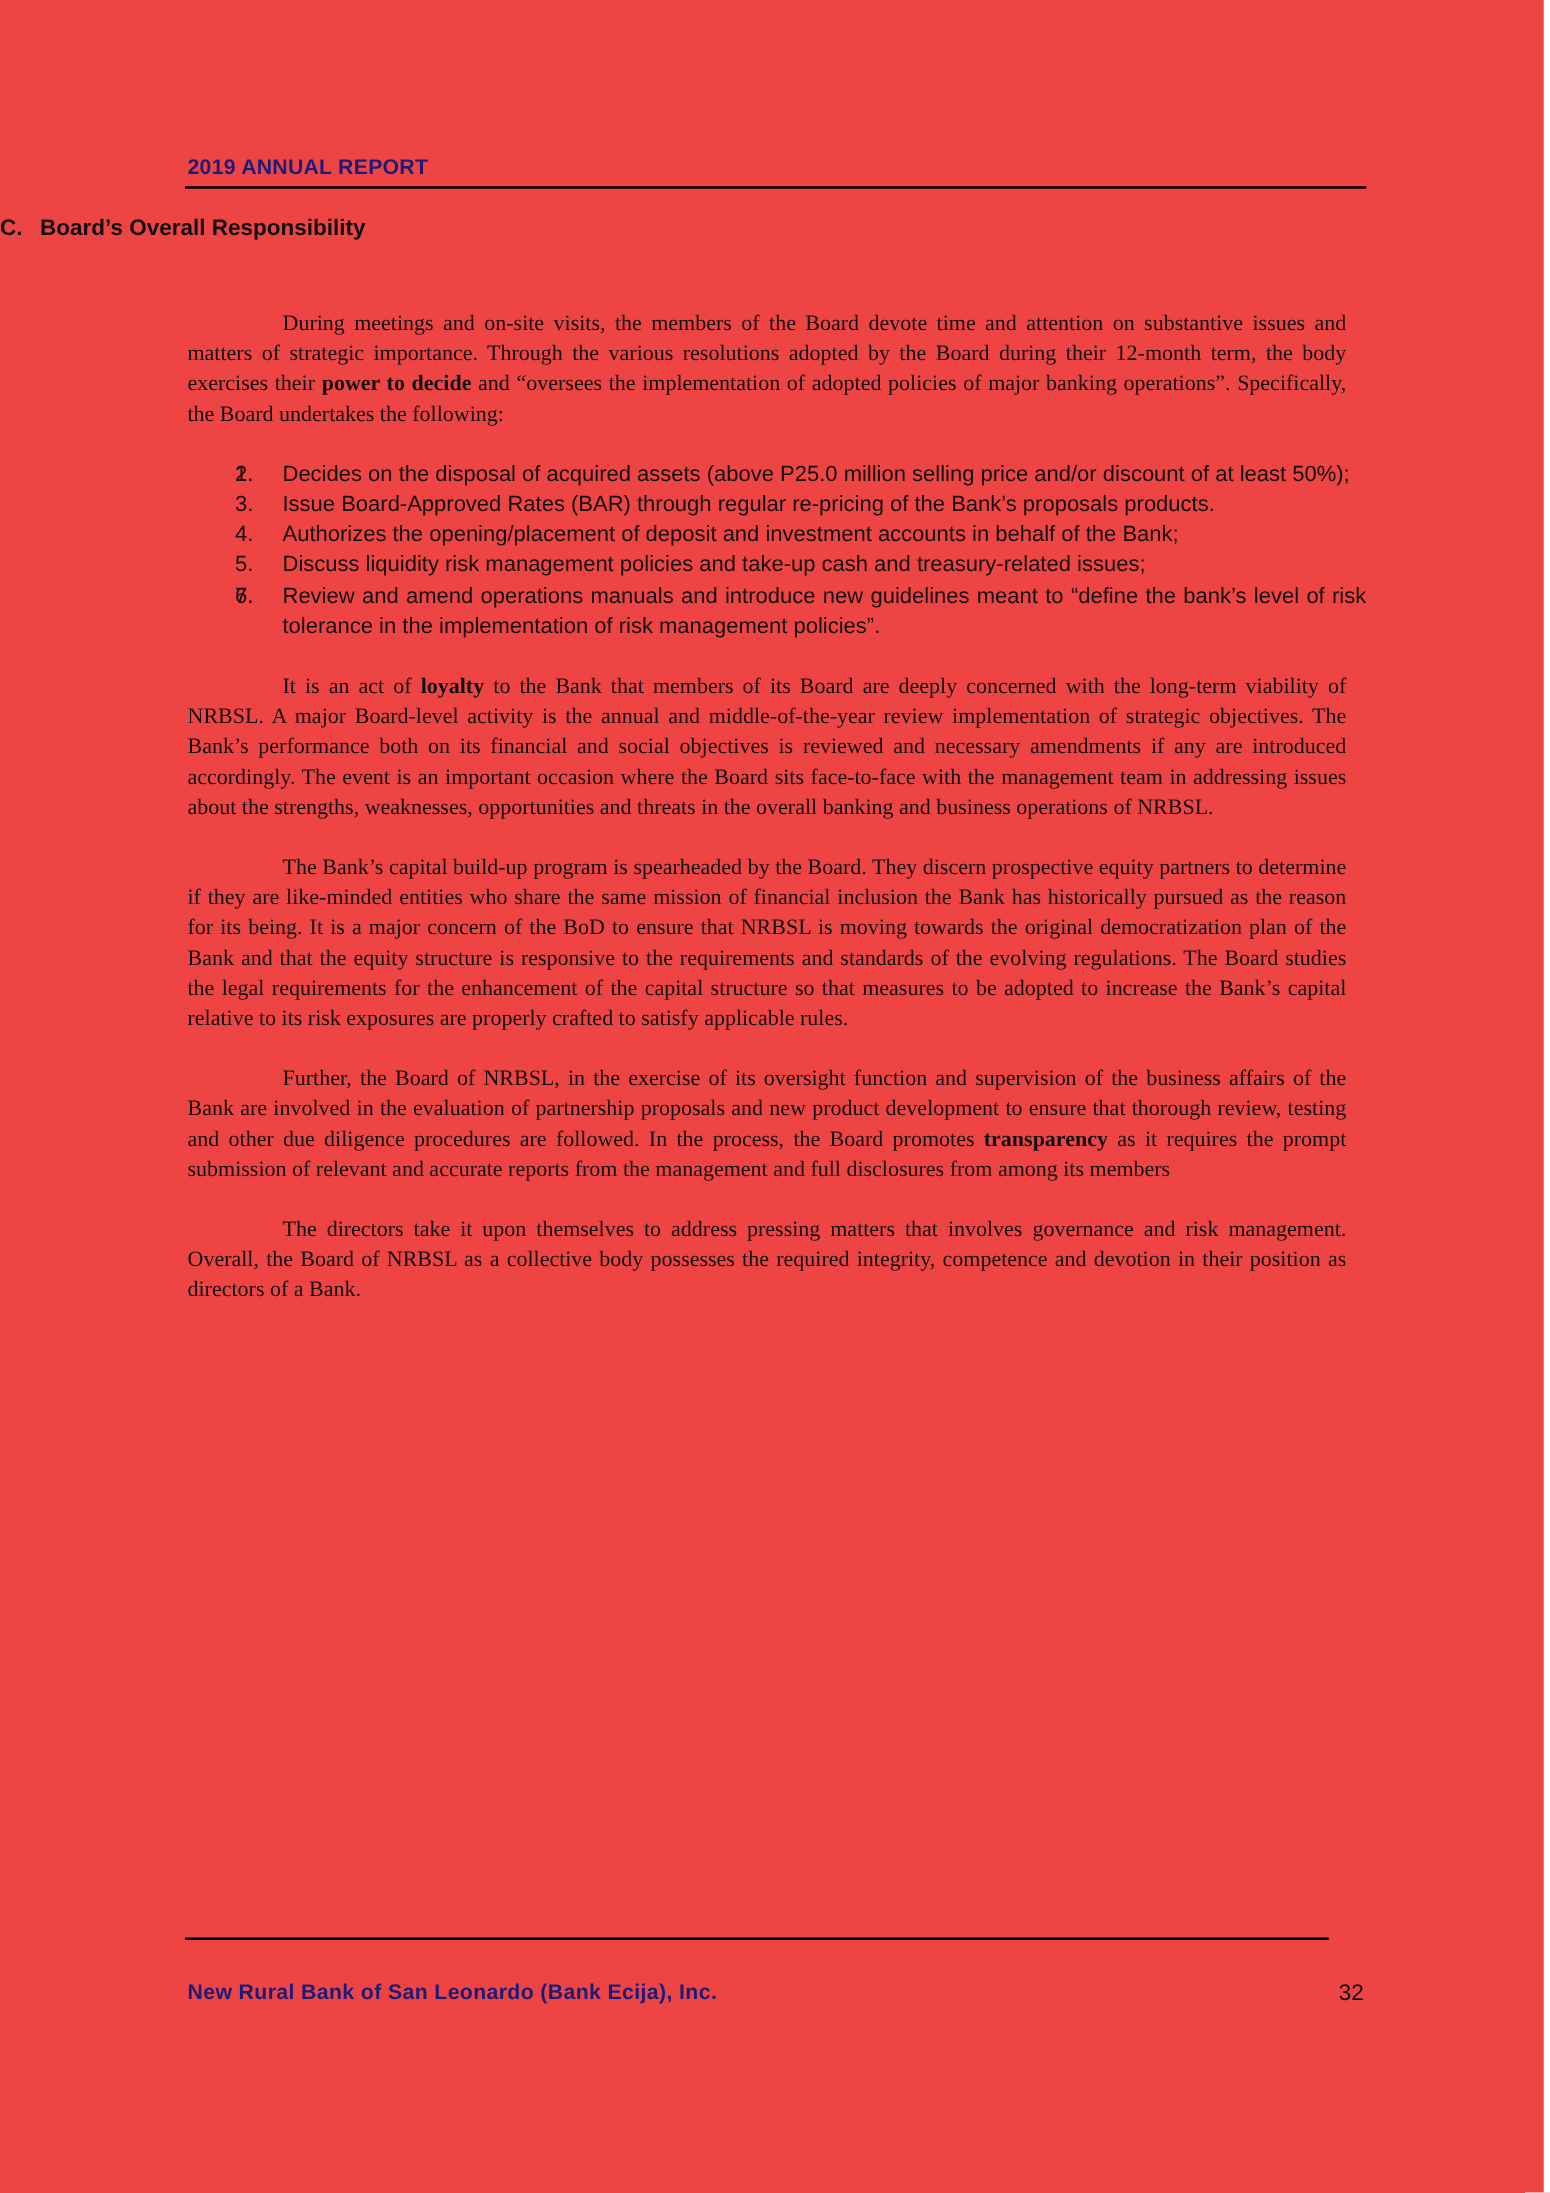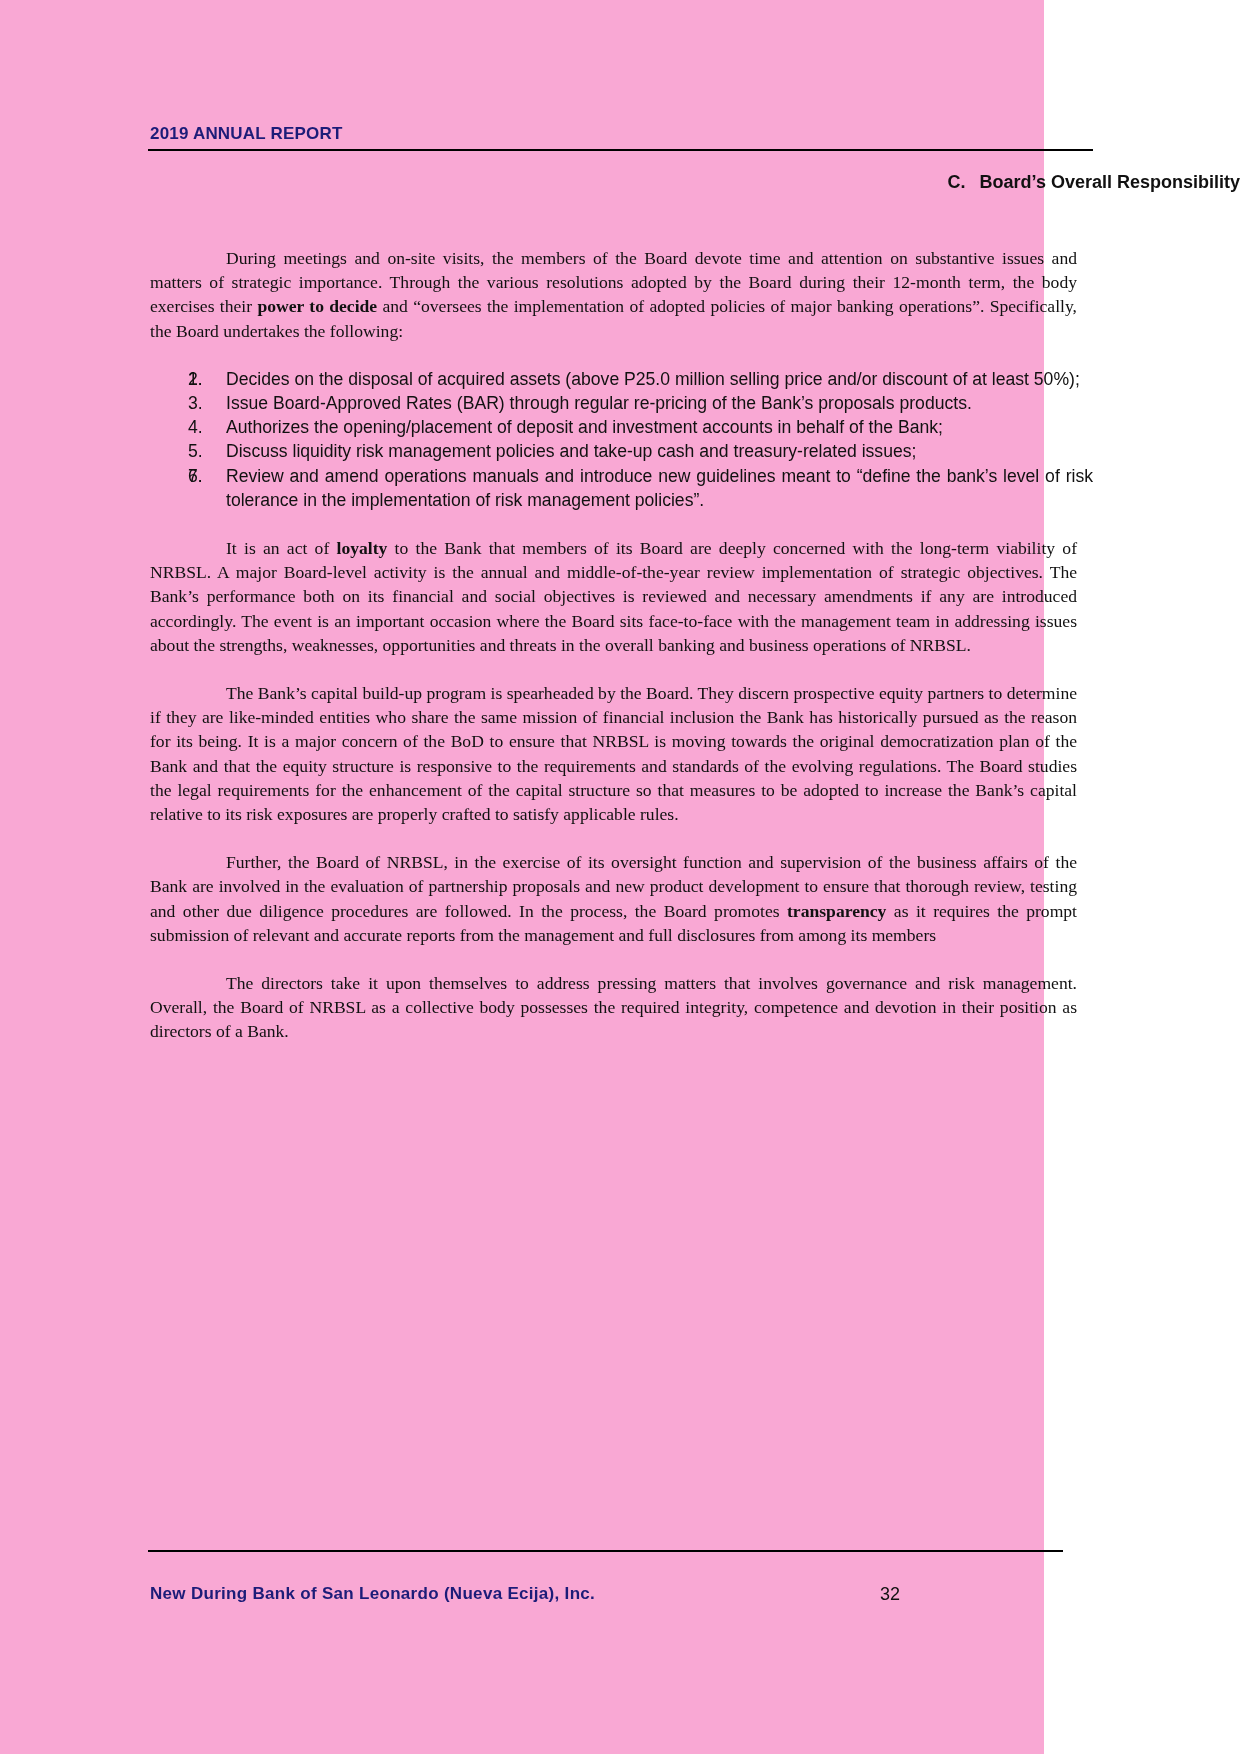--- a/index.html
+++ b/index.html
@@ -1,24 +1,24 @@
 <!DOCTYPE html>
 <html><head>
 <meta charset="utf-8">
 <style>
   html, body { margin: 0; padding: 0; background: #ffffff; }
   body { width: 1240px; height: 1754px; position: relative; overflow: hidden;
          font-family: "Liberation Sans", sans-serif; color: #111111; }
-  .page { position: absolute; left: 0; top: 0; width: 1044px; height: 1754px; background: #f9a8d4; }
+  .page { position: absolute; left: 0; top: 0; width: 1235px; height: 1754px; background: #ef4444; }
 
   .running-header { position: absolute; left: 150px; top: 124px; font-size: 17px; font-weight: bold;
                     color: #1c1c78; letter-spacing: 0.2px; }
   .header-rule { position: absolute; left: 148px; top: 149px; width: 945px; height: 2px; background: #000; }
 
-  .section-title { position: absolute; left: 0; width: 1240px; top: 172px; text-align: right;
+  .section-title { position: absolute; left: 0; width: 1240px; top: 172px; text-align: left;
                    font-size: 18px; font-weight: bold; padding-left: 0; }
   .section-title .wrap { display: inline-block; margin-left: 0; }
   .section-title .letter { margin-right: 14px; }
 
   .content { position: absolute; left: 150px; top: 246px; width: 943px; font-size: 17.6px;
              line-height: 24.2px; }
   .para { text-align: justify; text-indent: 76px; margin: 0 16px 24px 0; font-family: Liberation Serif, serif; }
   .para b { font-weight: bold; }
 
   .list { margin: 0 0 24px 0; padding: 0; list-style: none; }
@@ -61,16 +61,16 @@
     <p class="para"><span>It is an act of </span><b>loyalty</b><span> to the Bank that members of its Board are deeply concerned with the long-term viability of NRBSL. A major Board-level activity is the annual and middle-of-the-year review implementation of strategic objectives. The Bank’s performance both on its financial and social objectives is reviewed and necessary amendments if any are introduced accordingly. The event is an important occasion where the Board sits face-to-face with the management team in addressing issues about the strengths, weaknesses, opportunities and threats in the overall banking and business operations of NRBSL.</span></p>
 
     <p class="para">The Bank’s capital build-up program is spearheaded by the Board. They discern prospective equity partners to determine if they are like-minded entities who share the same mission of financial inclusion the Bank has historically pursued as the reason for its being. It is a major concern of the BoD to ensure that NRBSL is moving towards the original democratization plan of the Bank and that the equity structure is responsive to the requirements and standards of the evolving regulations. The Board studies the legal requirements for the enhancement of the capital structure so that measures to be adopted to increase the Bank’s capital relative to its risk exposures are properly crafted to satisfy applicable rules.</p>
 
     <p class="para"><span>Further, the Board of NRBSL, in the exercise of its oversight function and supervision of the business affairs of the Bank are involved in the evaluation of partnership proposals and new product development to ensure that thorough review, testing and other due diligence procedures are followed. In the process, the Board promotes </span><b>transparency</b><span> as it requires the prompt submission of relevant and accurate reports from the management and full disclosures from among its members</span></p>
 
     <p class="para">The directors take it upon themselves to address pressing matters that involves governance and risk management. Overall, the Board of NRBSL as a collective body possesses the required integrity, competence and devotion in their position as directors of a Bank.</p>
   </div>
 
   <div class="footer-rule"></div>
-  <div class="footer-name">New During Bank of San Leonardo (Nueva Ecija), Inc.</div>
+  <div class="footer-name">New Rural Bank of San Leonardo (Bank Ecija), Inc.</div>
   <div class="page-number">32</div>
 
 </div>
 
 </body></html>

